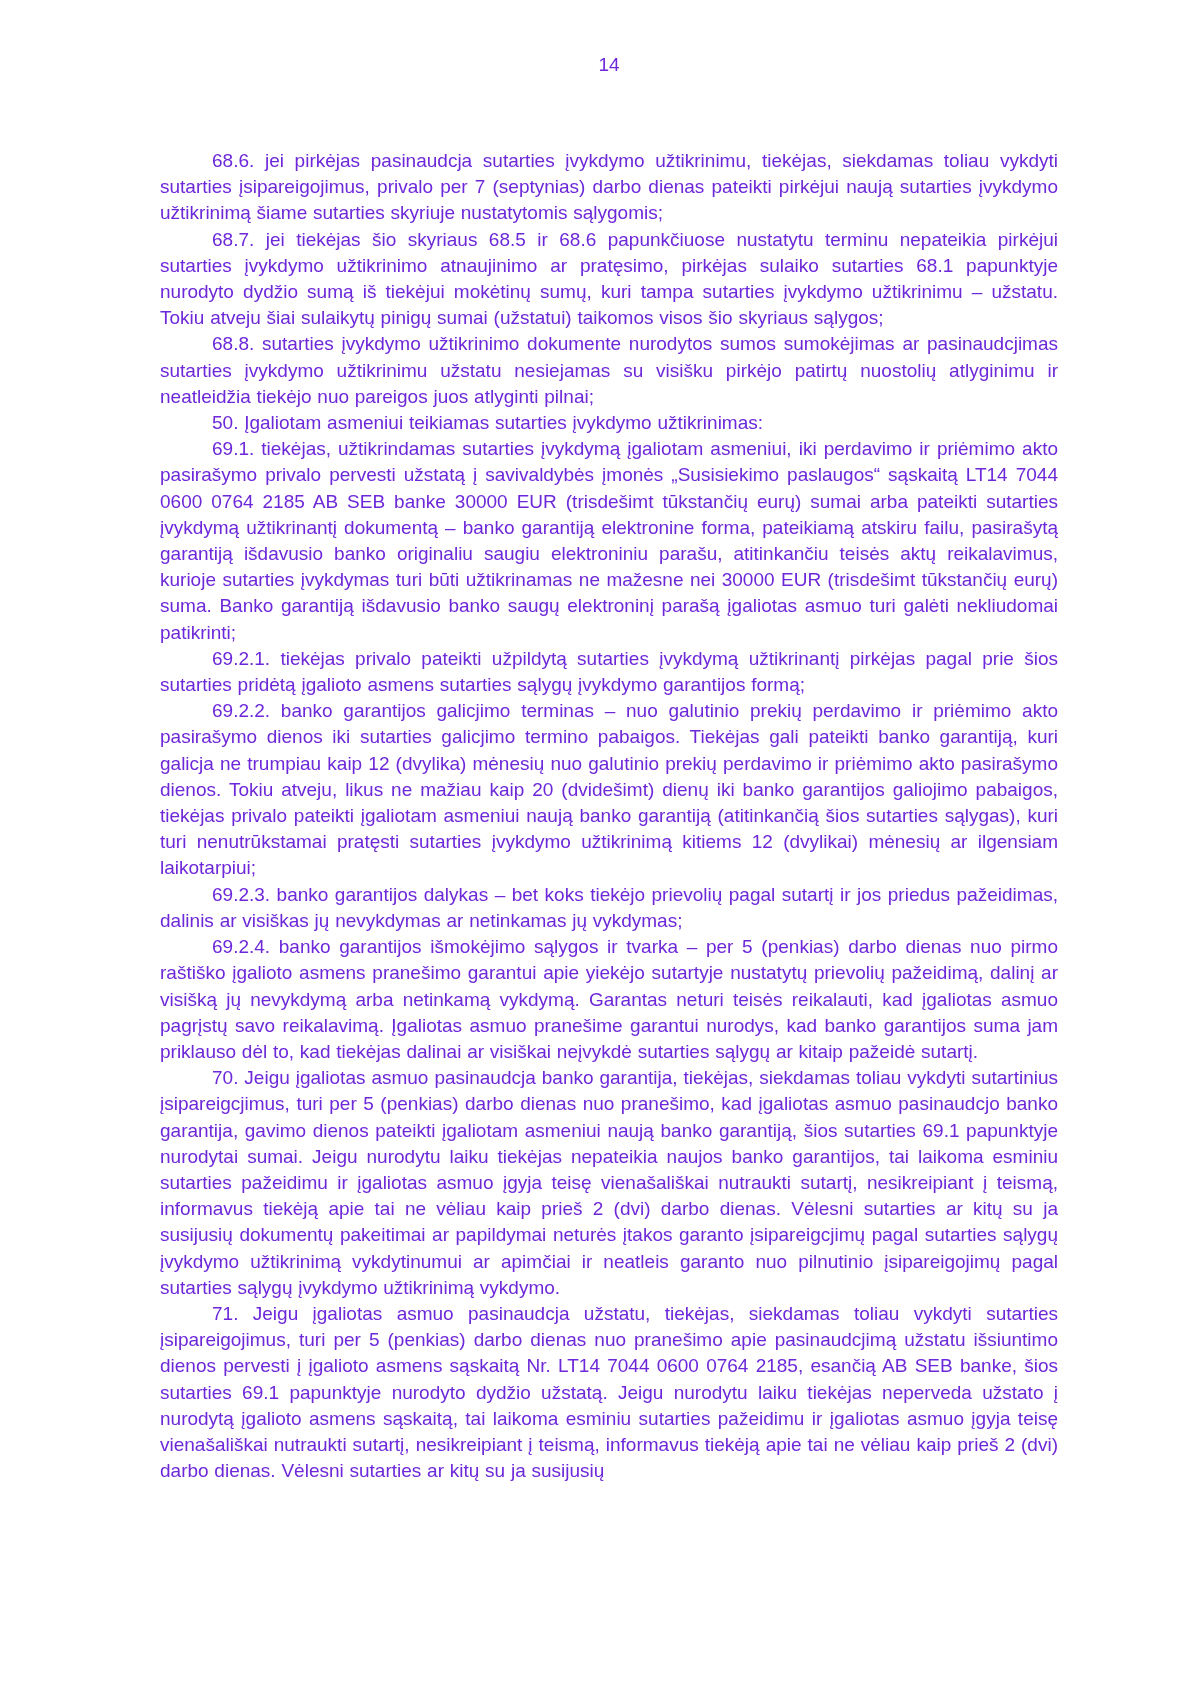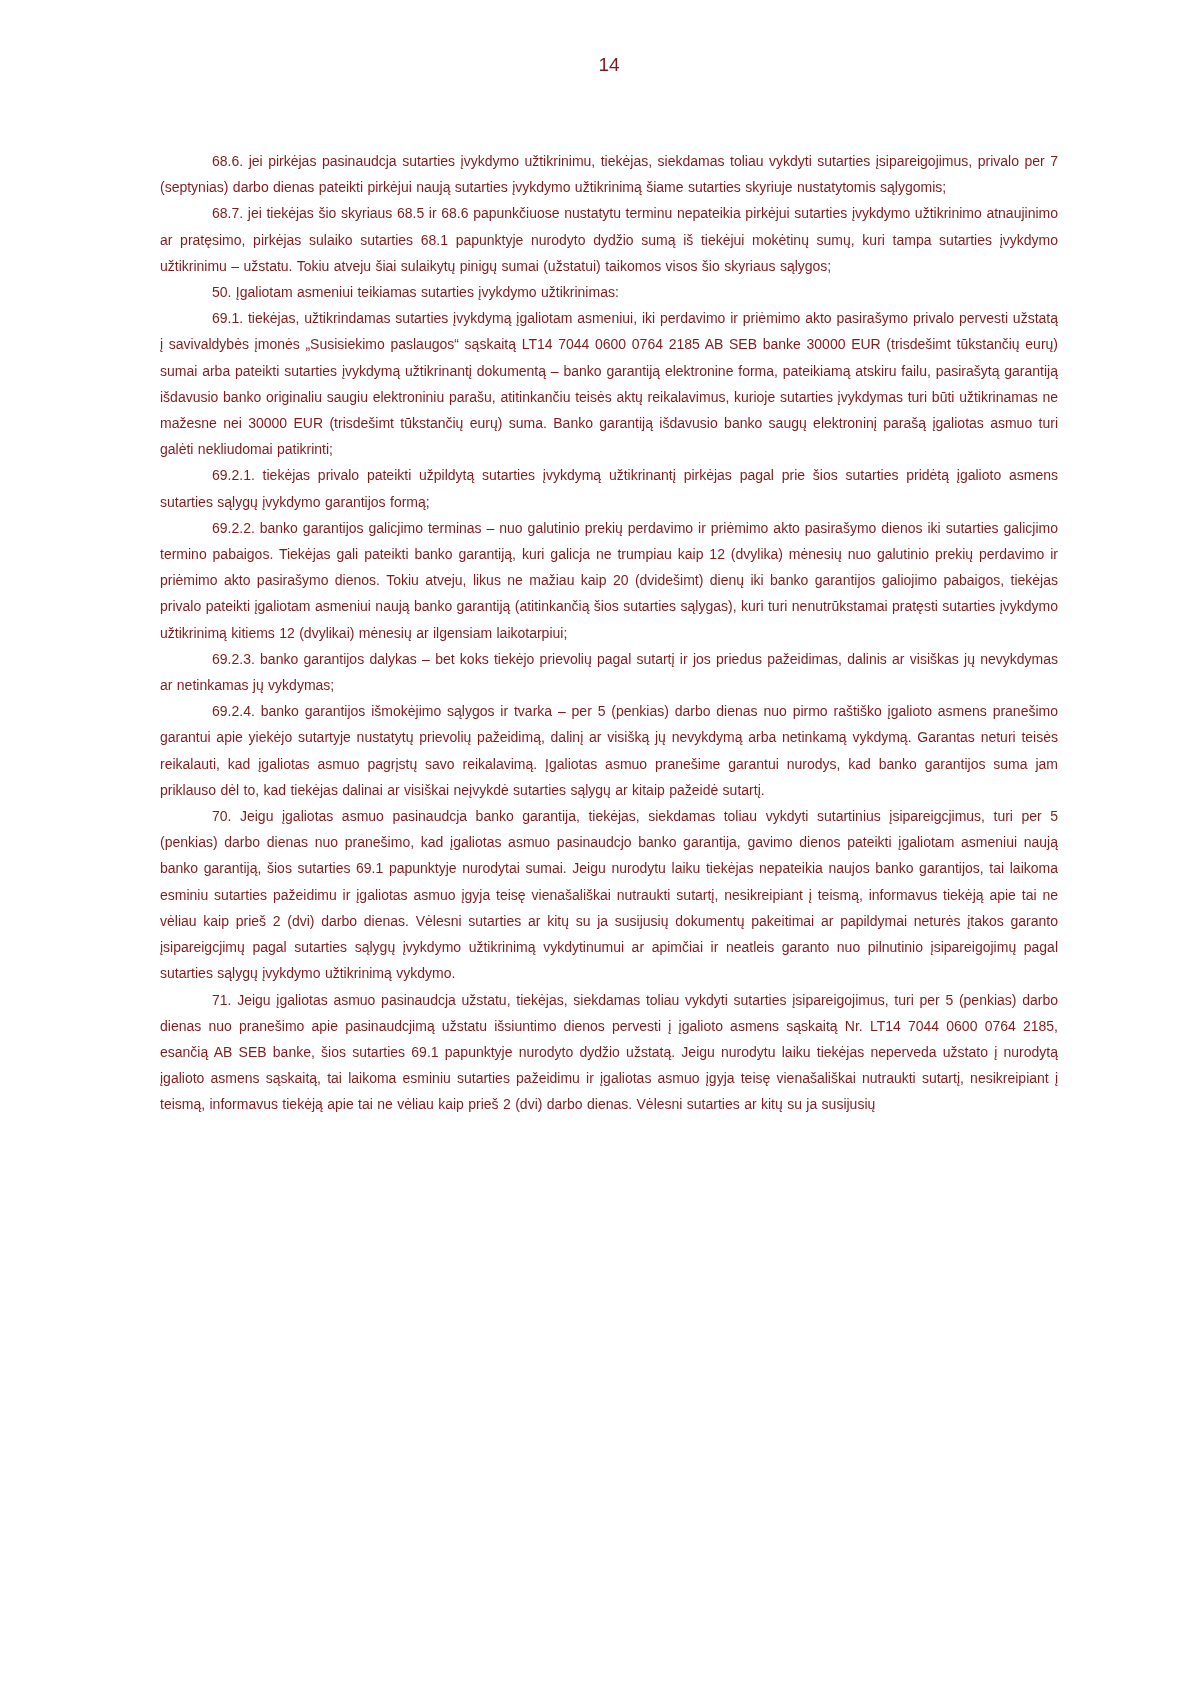--- a/index.html
+++ b/index.html
@@ -9,51 +9,52 @@
   }
   .page {
     position: relative;
     width: 1062px;
     height: 1684px;
     background: #ffffff;
     box-sizing: border-box;
     padding-top: 52px;
     overflow: hidden;
     font-family: "Liberation Sans", sans-serif;
-    color: #7f1d1d;
+    color: #6d28d9;
   }
   .page-number {
     width: 898px;
     margin-left: 160px;
     text-align: center;
     font-size: 19px;
     line-height: 26px;
     margin-bottom: 70px;
   }
   .text-body {
     width: 898px;
     margin-left: 160px;
-    font-size: 14px;
+    font-size: 19px;
     line-height: 26.2px;
     text-align: justify;
   }
   .text-body p {
     margin: 0;
     text-indent: 52px;
     word-spacing: 0.5px;
   }
 </style>
 </head>
 <body>
 
 <div class="page">
   <div class="page-number">14</div>
   <div class="text-body">
     <p>68.6. jei pirkėjas pasinaudcja sutarties įvykdymo užtikrinimu, tiekėjas, siekdamas toliau vykdyti sutarties įsipareigojimus, privalo per 7 (septynias) darbo dienas pateikti pirkėjui naują sutarties įvykdymo užtikrinimą šiame sutarties skyriuje nustatytomis sąlygomis;</p>
     <p>68.7. jei tiekėjas šio skyriaus 68.5 ir 68.6 papunkčiuose  nustatytu terminu nepateikia pirkėjui sutarties įvykdymo užtikrinimo atnaujinimo ar pratęsimo, pirkėjas sulaiko sutarties 68.1 papunktyje  nurodyto dydžio sumą iš tiekėjui mokėtinų sumų, kuri tampa sutarties įvykdymo užtikrinimu – užstatu. Tokiu atveju šiai sulaikytų pinigų sumai (užstatui) taikomos visos šio skyriaus sąlygos;</p>
+    <p>68.8. sutarties įvykdymo užtikrinimo dokumente nurodytos sumos sumokėjimas ar pasinaudcjimas sutarties įvykdymo užtikrinimu užstatu nesiejamas su visišku pirkėjo patirtų nuostolių atlyginimu ir neatleidžia tiekėjo nuo pareigos juos atlyginti pilnai;</p>
     <p>50. Įgaliotam asmeniui teikiamas sutarties įvykdymo užtikrinimas:</p>
     <p>69.1. tiekėjas, užtikrindamas sutarties įvykdymą įgaliotam asmeniui, iki perdavimo ir priėmimo akto pasirašymo privalo pervesti užstatą į savivaldybės įmonės „Susisiekimo paslaugos“ sąskaitą LT14 7044 0600 0764 2185 AB SEB banke 30000 EUR (trisdešimt tūkstančių eurų) sumai arba pateikti sutarties įvykdymą užtikrinantį dokumentą – banko garantiją elektronine forma, pateikiamą atskiru failu, pasirašytą garantiją išdavusio banko originaliu saugiu elektroniniu parašu, atitinkančiu teisės aktų reikalavimus, kurioje sutarties įvykdymas turi būti užtikrinamas ne mažesne nei 30000 EUR (trisdešimt tūkstančių eurų) suma. Banko garantiją išdavusio banko saugų elektroninį parašą įgaliotas asmuo turi galėti nekliudomai patikrinti;</p>
     <p>69.2.1.  tiekėjas privalo pateikti užpildytą sutarties įvykdymą užtikrinantį pirkėjas pagal prie šios sutarties pridėtą įgalioto asmens sutarties sąlygų įvykdymo garantijos formą;</p>
     <p>69.2.2. banko garantijos galicjimo terminas – nuo galutinio prekių perdavimo ir priėmimo akto pasirašymo dienos iki sutarties galicjimo termino pabaigos. Tiekėjas gali pateikti banko garantiją, kuri galicja ne trumpiau kaip 12 (dvylika) mėnesių nuo galutinio prekių perdavimo ir priėmimo akto pasirašymo dienos. Tokiu atveju, likus ne mažiau kaip 20 (dvidešimt) dienų iki banko garantijos galiojimo pabaigos, tiekėjas privalo pateikti įgaliotam asmeniui naują banko garantiją (atitinkančią šios sutarties sąlygas), kuri turi nenutrūkstamai pratęsti sutarties įvykdymo užtikrinimą kitiems 12 (dvylikai) mėnesių ar ilgensiam laikotarpiui;</p>
     <p>69.2.3. banko garantijos dalykas – bet koks tiekėjo prievolių pagal sutartį ir jos priedus pažeidimas, dalinis ar visiškas jų nevykdymas ar netinkamas jų vykdymas;</p>
     <p>69.2.4. banko garantijos išmokėjimo sąlygos ir tvarka – per 5 (penkias) darbo dienas nuo pirmo raštiško įgalioto asmens pranešimo garantui apie yiekėjo sutartyje nustatytų prievolių pažeidimą, dalinį ar visišką jų nevykdymą arba netinkamą vykdymą. Garantas neturi teisės reikalauti, kad įgaliotas asmuo pagrįstų savo reikalavimą. Įgaliotas asmuo pranešime garantui nurodys, kad banko garantijos suma jam priklauso dėl to, kad tiekėjas dalinai ar visiškai neįvykdė sutarties sąlygų ar kitaip pažeidė sutartį.</p>
     <p>70. Jeigu įgaliotas asmuo pasinaudcja banko garantija, tiekėjas, siekdamas toliau vykdyti sutartinius įsipareigcjimus, turi per 5 (penkias) darbo dienas nuo pranešimo, kad įgaliotas asmuo pasinaudcjo banko garantija, gavimo dienos pateikti įgaliotam asmeniui naują banko garantiją, šios sutarties 69.1 papunktyje  nurodytai sumai. Jeigu nurodytu laiku tiekėjas nepateikia naujos banko garantijos, tai laikoma esminiu sutarties pažeidimu ir įgaliotas asmuo įgyja teisę vienašališkai nutraukti sutartį, nesikreipiant į teismą, informavus tiekėją apie tai ne vėliau kaip prieš 2 (dvi) darbo dienas. Vėlesni sutarties ar kitų su ja susijusių dokumentų pakeitimai ar papildymai neturės įtakos garanto įsipareigcjimų pagal sutarties sąlygų įvykdymo užtikrinimą vykdytinumui ar apimčiai ir neatleis garanto nuo pilnutinio įsipareigojimų pagal sutarties sąlygų įvykdymo užtikrinimą vykdymo.</p>
     <p>71. Jeigu įgaliotas asmuo pasinaudcja užstatu, tiekėjas, siekdamas toliau vykdyti sutarties įsipareigojimus, turi per 5 (penkias) darbo dienas nuo pranešimo apie pasinaudcjimą užstatu išsiuntimo dienos pervesti į įgalioto asmens sąskaitą Nr. LT14 7044 0600 0764 2185, esančią AB SEB banke, šios sutarties 69.1 papunktyje nurodyto dydžio užstatą. Jeigu nurodytu laiku tiekėjas neperveda užstato į nurodytą įgalioto asmens sąskaitą, tai laikoma esminiu sutarties pažeidimu ir įgaliotas asmuo įgyja teisę vienašališkai nutraukti sutartį, nesikreipiant į teismą, informavus tiekėją apie tai ne vėliau kaip prieš 2 (dvi) darbo dienas. Vėlesni sutarties ar kitų su ja susijusių</p>
   </div>
 </div>

